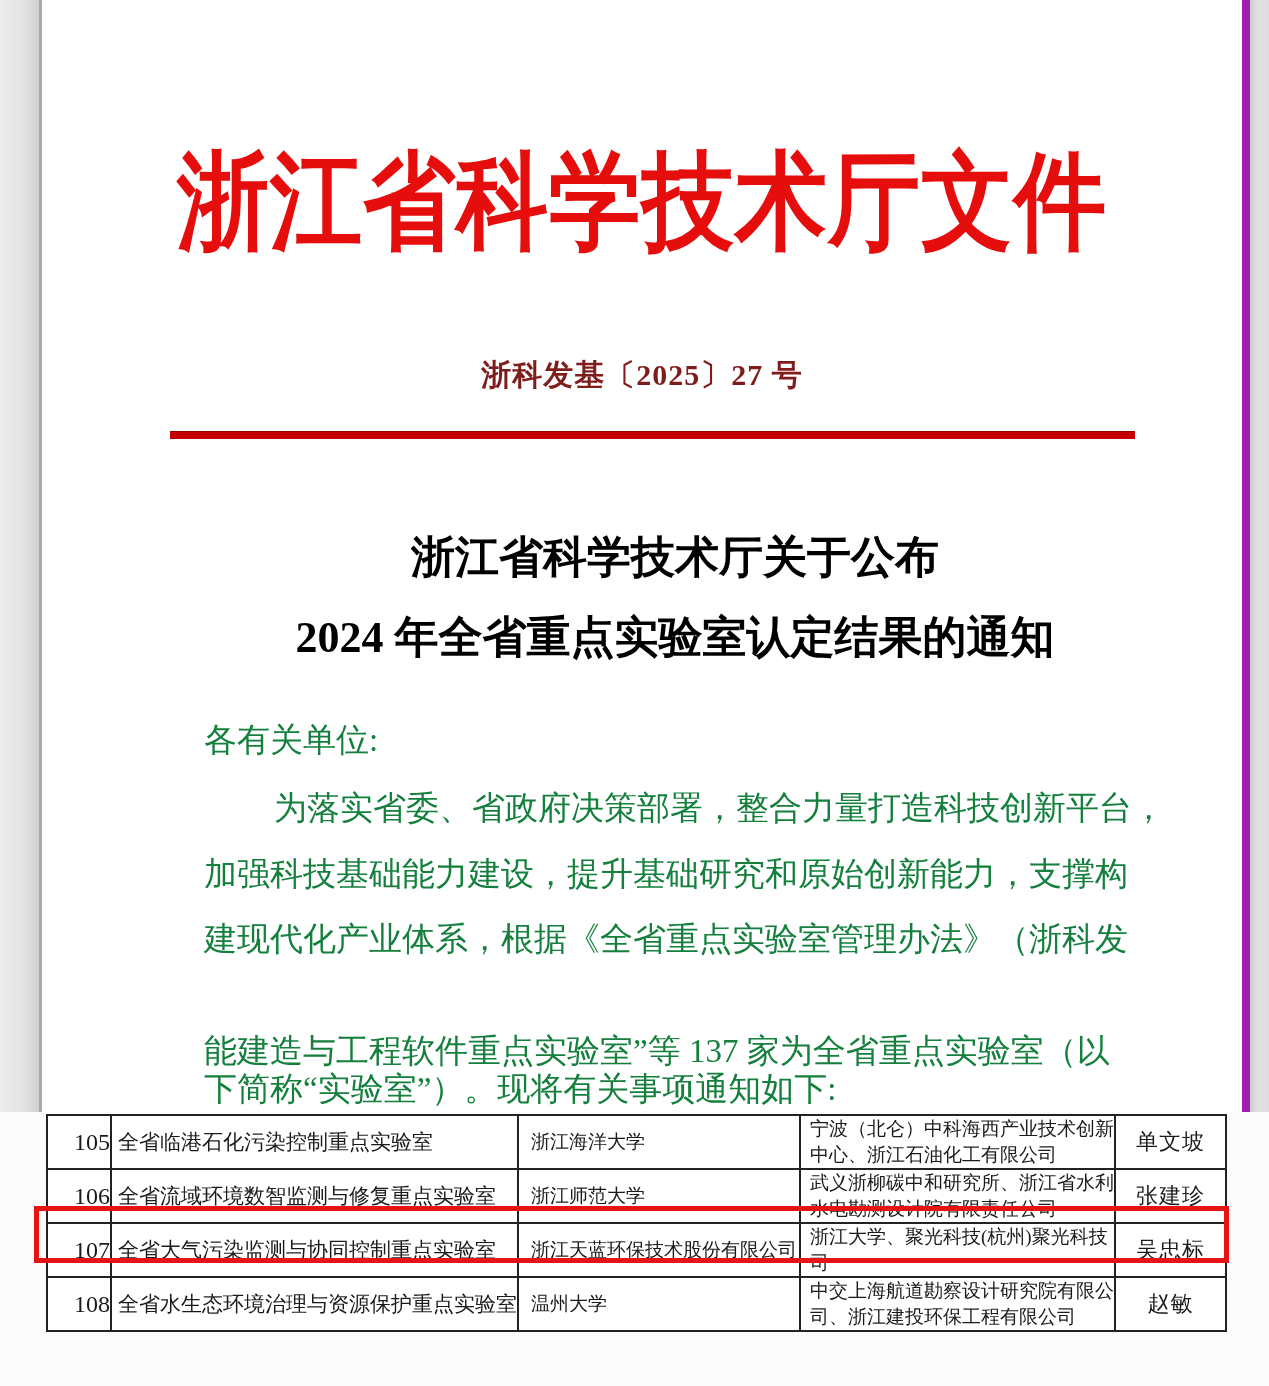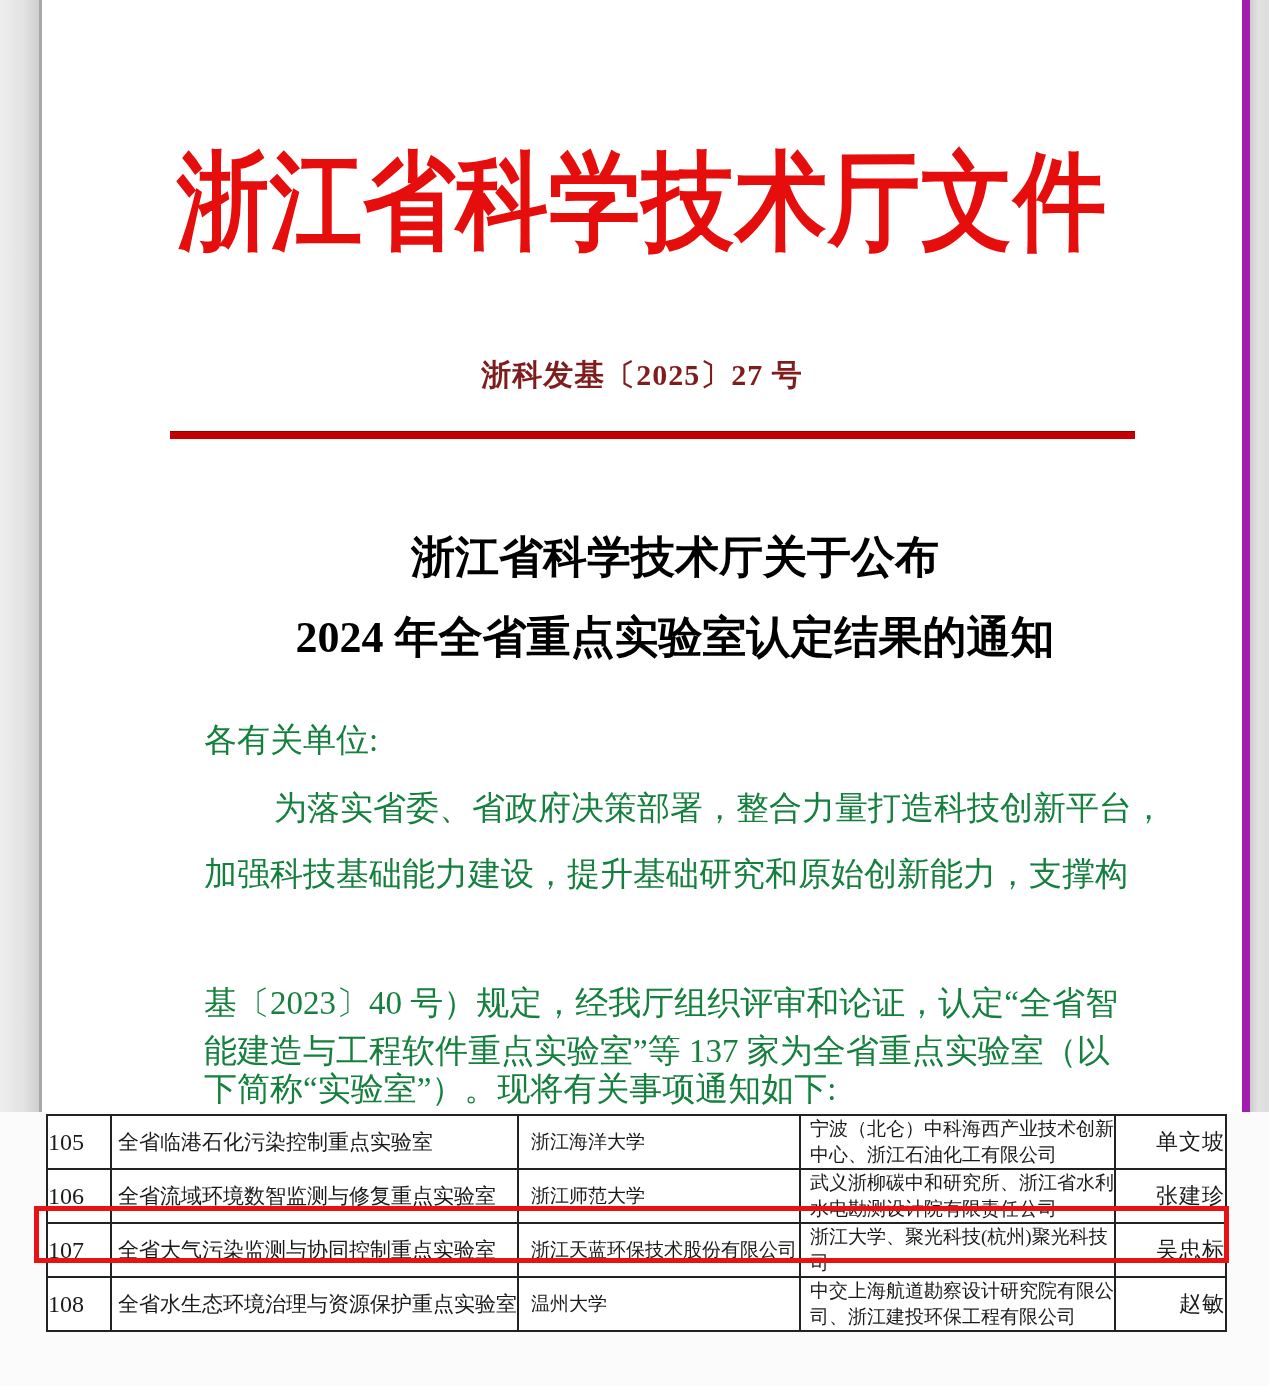--- a/index.html
+++ b/index.html
@@ -76,26 +76,26 @@
   }
   .result-table td {
     border:2px solid #222222;
     padding:0; vertical-align:middle;
     overflow:hidden;
   }
   tr.h0 td { height:49px; }
   tr.h1 td { height:44px; }
   tr.h2 td { height:51px; }
   tr.h3 td { height:45px; }
-  td.c-no  { text-align:left; font-size:24px; }
+  td.c-no  { text-align:right; font-size:24px; }
   td.c-lab { font-size:21px; padding-left:6px; white-space:nowrap; }
   td.c-org { font-size:19px; padding-left:12px; white-space:nowrap; }
   td.c-part { font-size:19px; padding-left:9px; line-height:26px; }
   td.c-part div { white-space:nowrap; }
-  td.c-dir { text-align:right; font-size:22px; letter-spacing:1px; }
+  td.c-dir { text-align:center; font-size:22px; letter-spacing:1px; }
 
   .highlight-box {
     position:absolute; left:34px; top:1206px; width:1195px; height:57px;
     border:5px solid #e51313; box-sizing:border-box;
     pointer-events:none;
   }
 </style>
 </head>
 <body>
 
@@ -108,21 +108,21 @@
     <div class="letterhead">浙江省科学技术厅文件</div>
     <div class="doc-no">浙科发基〔2025〕27 号</div>
     <div class="red-rule"></div>
     <div class="notice-title">
       <div class="t1">浙江省科学技术厅关于公布</div>
       <div class="t2">2024 年全省重点实验室认定结果的通知</div>
     </div>
     <div class="body-line salutation">各有关单位:</div>
     <div class="body-line bl0">为落实省委、省政府决策部署，整合力量打造科技创新平台，</div>
     <div class="body-line bl1">加强科技基础能力建设，提升基础研究和原始创新能力，支撑构</div>
-    <div class="body-line bl3">基〔2023〕40 号）规定，经我厅组织评审和论证，认定“全省智</div>
+    <div class="body-line bl2">建现代化产业体系，根据《全省重点实验室管理办法》（浙科发</div>
     <div class="body-line bl4">能建造与工程软件重点实验室”等 137 家为全省重点实验室（以</div>
     <div class="body-line bl5">下简称“实验室”）。现将有关事项通知如下:</div>
   </div>
 
   <div class="bottom-bg">
     
   </div>
 
   <table class="result-table">
     <colgroup>

